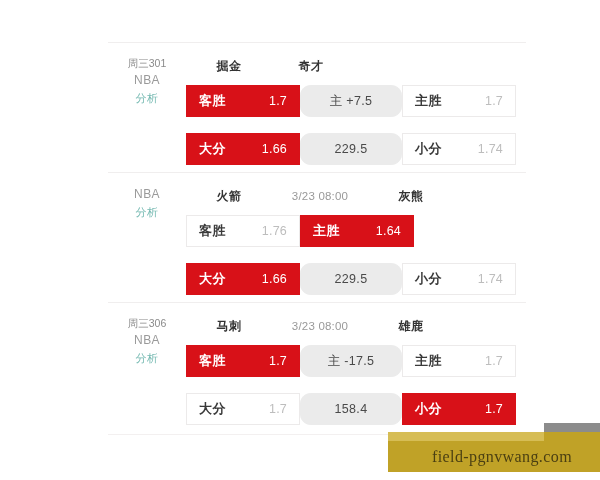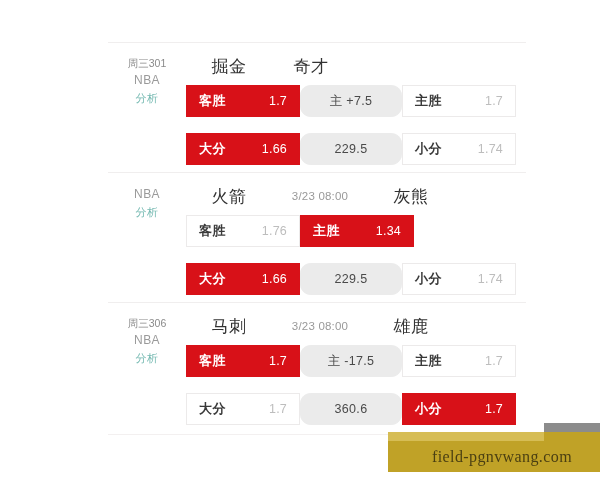--- a/index.html
+++ b/index.html
@@ -44,23 +44,23 @@
 
   
   .match-header {
     position: relative;
     height: 22px;
     padding-left: 80px;
     display: flex;
     align-items: center;
   }
   .team-name {
-    font-size: 17px;
+    font-size: 12px;
     color: #333333;
-    font-weight: 400;
+    font-weight: 700;
     letter-spacing: 0.5px;
     white-space: nowrap;
   }
   .team-away {
     width: 82px;
     text-align: center;
   }
   .match-time {
     font-size: 11.5px;
     color: #999999;
@@ -266,21 +266,21 @@
           <div class="team-name team-home">灰熊</div>
         </div>
         <div class="odds-area">
           <div class="odds-row">
             <div class="odds-cell cell-side">
               <span class="pick-label">客胜</span>
               <span class="pick-odds">1.76</span>
             </div>
             <div class="odds-cell cell-side selected">
               <span class="pick-label">主胜</span>
-              <span class="pick-odds">1.34</span>
+              <span class="pick-odds">1.64</span>
             </div>
           </div>
           <div class="odds-row">
             <div class="odds-cell cell-side selected">
               <span class="pick-label">大分</span>
               <span class="pick-odds">1.66</span>
             </div>
             <div class="odds-cell cell-mid">229.5</div>
             <div class="odds-cell cell-side">
               <span class="pick-label">小分</span>
@@ -310,21 +310,21 @@
             <div class="odds-cell cell-side">
               <span class="pick-label">主胜</span>
               <span class="pick-odds">1.7</span>
             </div>
           </div>
           <div class="odds-row">
             <div class="odds-cell cell-side">
               <span class="pick-label">大分</span>
               <span class="pick-odds">1.7</span>
             </div>
-            <div class="odds-cell cell-mid">360.6</div>
+            <div class="odds-cell cell-mid">158.4</div>
             <div class="odds-cell cell-side selected">
               <span class="pick-label">小分</span>
               <span class="pick-odds">1.7</span>
             </div>
           </div>
         </div>
       </div>
     </div>
 
   <div class="list-bottom-rule"></div>

